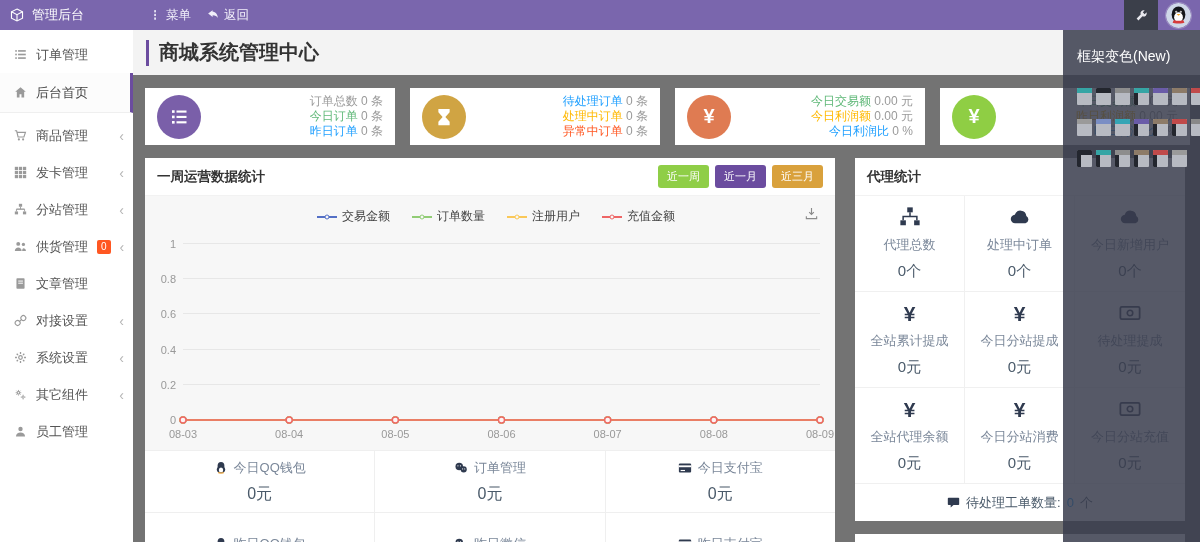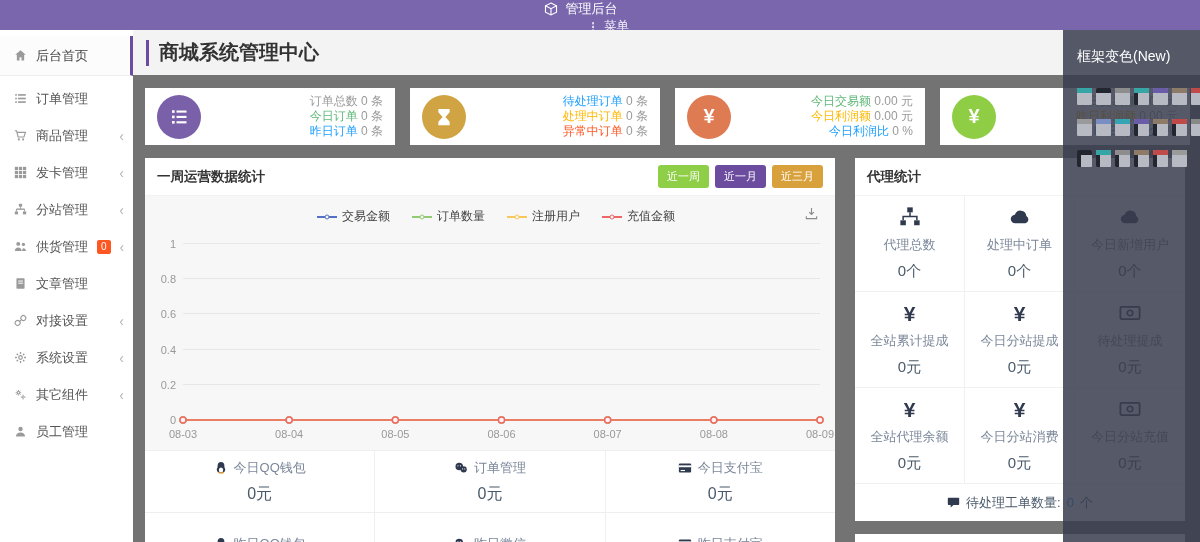--- a/index.html
+++ b/index.html
@@ -95,21 +95,21 @@
   .sw-head { height:5px; flex:none; }
   .sw-body { flex:1; display:flex; }
   .sw-side { width:4px; }
   .icon { display:inline-flex; }
 </style>
 </head>
 <body>
 
 <div class="app">
 
-  <div class="topbar" style="background: rgb(122, 102, 173); flex-direction: column;">
+  <div class="topbar" style="background: rgb(122, 102, 173);">
     <div class="brand">
       <span class="icon">
           <svg viewBox="0 0 16 16" fill="none" stroke="currentColor" stroke-width="1.3">
             <path d="M8 1.2 14.3 4.4v7.2L8 14.8 1.7 11.6V4.4z"></path>
             <path d="M1.7 4.4 8 7.6l6.3-3.2M8 7.6v7.2"></path>
           </svg>
         </span>
       <span>管理后台</span>
     </div>
     <button class="top-btn">
@@ -147,40 +147,40 @@
           <circle cx="9.8" cy="8.5" r=".45" fill="#000"></circle>
           <circle cx="14.2" cy="8.5" r=".45" fill="#000"></circle>
           <path d="M10.2 10.5h3.6L12 12.2z" fill="#f5a623"></path>
           <path d="M6.3 18.6c1.4 1.3 10 1.3 11.4 0l-1.3-2.4c-2.6 1.1-6.2 1.1-8.8 0z" fill="#d63b3b"></path>
         </svg>
     </div>
   </div>
 
   <div class="shell">
     <div class="sidebar" id="sidebar">
-        <div class="side-item active">
-          <span class="icon side-ic">
-            <svg viewBox="0 0 16 16" fill="currentColor">
-              <path d="M8 1.5 14.5 7h-2v7H9.2v-4H6.8v4H3.5V7h-2z"></path>
-            </svg>
-          </span>
-          <span class="side-label">后台首页</span>
-        </div>
         <div class="side-item">
           <span class="icon side-ic">
             <svg viewBox="0 0 16 16" fill="currentColor">
               <rect x="1.5" y="2.6" width="2" height="2"></rect>
               <rect x="5" y="2.6" width="9.5" height="2"></rect>
               <rect x="1.5" y="7" width="2" height="2"></rect>
               <rect x="5" y="7" width="9.5" height="2"></rect>
               <rect x="1.5" y="11.4" width="2" height="2"></rect>
               <rect x="5" y="11.4" width="9.5" height="2"></rect>
             </svg>
           </span>
           <span class="side-label">订单管理</span>
+        </div>
+        <div class="side-item active">
+          <span class="icon side-ic">
+            <svg viewBox="0 0 16 16" fill="currentColor">
+              <path d="M8 1.5 14.5 7h-2v7H9.2v-4H6.8v4H3.5V7h-2z"></path>
+            </svg>
+          </span>
+          <span class="side-label">后台首页</span>
         </div>
         <div class="side-item">
           <span class="icon side-ic">
             <svg viewBox="0 0 16 16" fill="currentColor">
               <path d="M1 2.2h2.2L5 9.8h7.2l1.9-5.6H4.2" fill="none" stroke="currentColor" stroke-width="1.4"></path>
               <circle cx="6" cy="12.8" r="1.3"></circle>
               <circle cx="11.2" cy="12.8" r="1.3"></circle>
             </svg>
           </span>
           <span class="side-label">商品管理</span>

